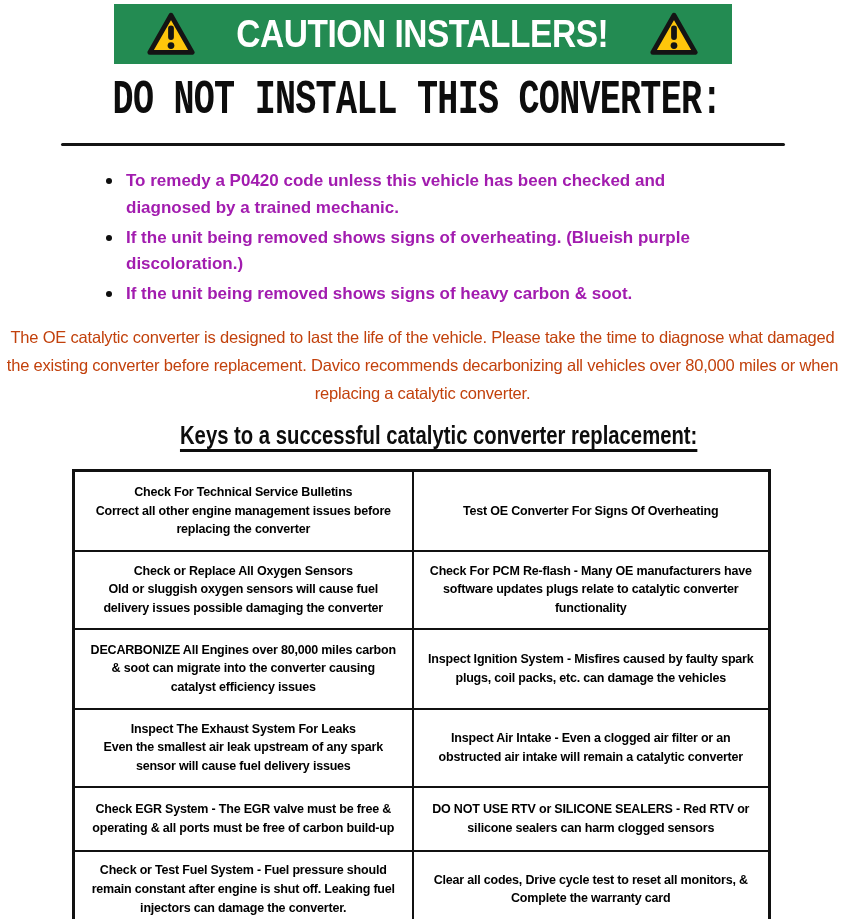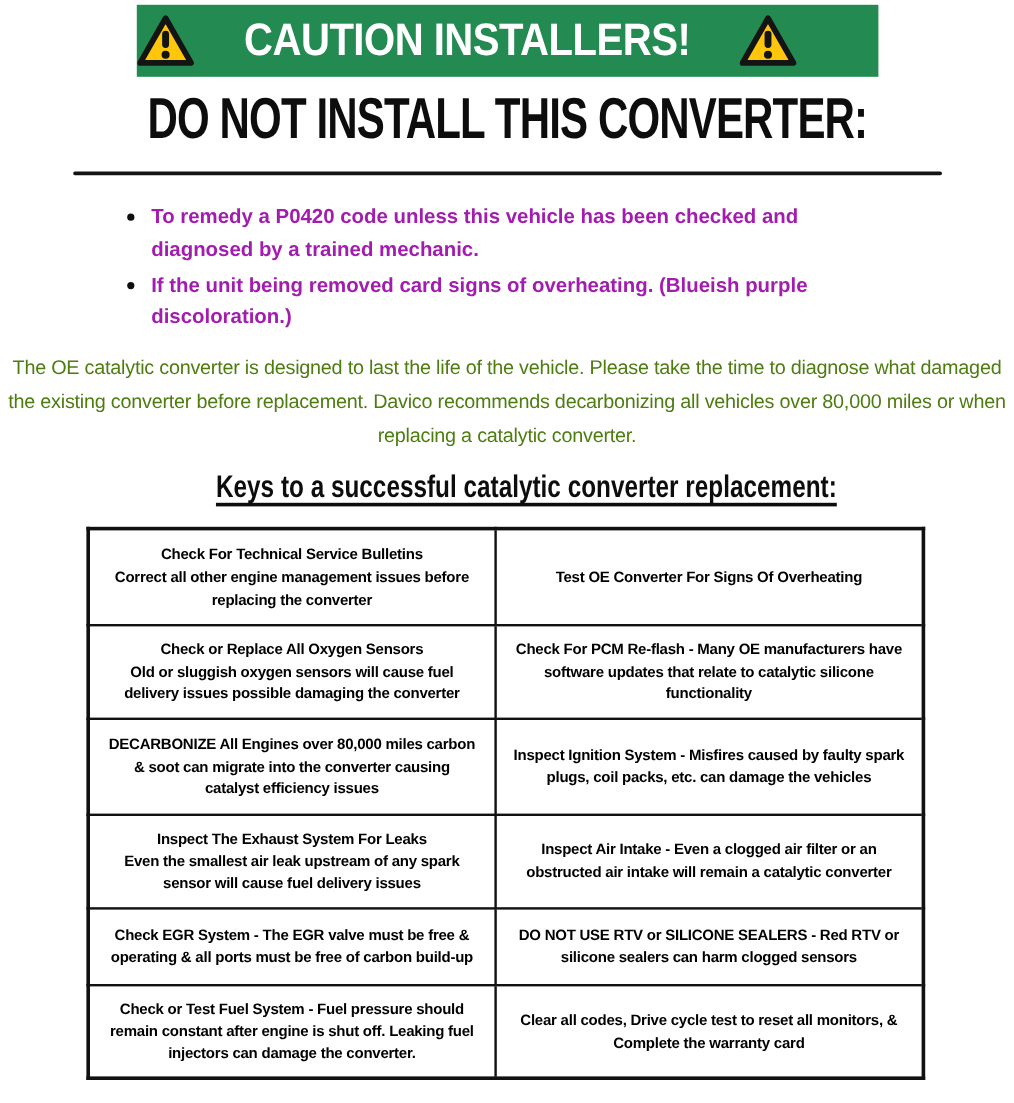--- a/index.html
+++ b/index.html
@@ -13,42 +13,44 @@
   }
 
   
   .banner {
     width: 618px;
     height: 60px;
     margin: 4px auto 0 auto;
     background: #238b52;
     display: flex;
     align-items: center;
+    justify-content: center;
     gap: 16px;
   }
   .banner-text {
     color: #ffffff;
     font-weight: bold;
     font-size: 38px;
     letter-spacing: -0.5px;
     transform: scaleX(0.88);
     transform-origin: center;
     white-space: nowrap;
   }
   .tri-icon { display: block; }
 
   
   .headline {
     margin-top: 10px;
-    text-align: center;
+    text-align: left;
     font-size: 48px;
     font-weight: bold;
     letter-spacing: -1px;
     color: #0d0d0d;
     line-height: 1.1;
+    font-family: Liberation Mono, monospace;
   }
   .squeeze {
     display: inline-block;
     transform: scaleX(0.73);
     transform-origin: center;
     white-space: nowrap;
   }
 
   
   .divider {
@@ -86,21 +88,21 @@
   }
 
   
   .advisory {
     width: 838px;
     margin: 15px auto 0 auto;
     text-align: center;
     font-size: 16.5px;
     letter-spacing: -0.2px;
     line-height: 1.7;
-    color: #4d7c0f;
+    color: #c2410c;
   }
 
   
   .keys-heading {
     margin-top: 13px;
     text-align: center;
     font-size: 26px;
     font-weight: bold;
     color: #0d0d0d;
     margin-left: 33px;
@@ -160,42 +162,43 @@
     <circle cx="30" cy="41.5" r="4.2" fill="#141414"></circle>
   </svg>
 </div>
 
 <h1 class="headline"><span class="squeeze">DO NOT INSTALL THIS CONVERTER:</span></h1>
 
 <div class="divider"></div>
 
 <ul class="warnings">
   <li>To remedy a P0420 code unless this vehicle has been checked and diagnosed by a trained mechanic.</li>
-  <li>If the unit being removed card signs of overheating. (Blueish purple discoloration.)</li>
+  <li>If the unit being removed shows signs of overheating. (Blueish purple discoloration.)</li>
+  <li>If the unit being removed shows signs of heavy carbon &amp; soot.</li>
 </ul>
 
 <p class="advisory">The OE catalytic converter is designed to last the life of the vehicle. Please take the time to diagnose what damaged the existing converter before replacement. Davico recommends decarbonizing all vehicles over 80,000 miles or when replacing a catalytic converter.</p>
 
 <h2 class="keys-heading"><span class="squeeze2">Keys to a successful catalytic converter replacement:</span></h2>
 
 <table class="keys">
   <colgroup>
       <col class="left-col">
       <col class="right-col">
     </colgroup>
   <tbody>
     <tr class="r1">
       <td>Check For Technical Service Bulletins
 Correct all other engine management issues before replacing the converter</td>
       <td>Test OE Converter For Signs Of Overheating</td>
     </tr>
     <tr class="r2">
       <td>Check or Replace All Oxygen Sensors
 Old or sluggish oxygen sensors will cause fuel delivery issues possible damaging the converter</td>
-      <td>Check For PCM Re-flash - Many OE manufacturers have software updates that relate to catalytic silicone functionality</td>
+      <td>Check For PCM Re-flash - Many OE manufacturers have software updates plugs relate to catalytic converter functionality</td>
     </tr>
     <tr class="r3">
       <td>DECARBONIZE All Engines over 80,000 miles carbon &amp; soot can migrate into the converter causing catalyst efficiency issues</td>
       <td>Inspect Ignition System - Misfires caused by faulty spark plugs, coil packs, etc. can damage the vehicles</td>
     </tr>
     <tr class="r4">
       <td>Inspect The Exhaust System For Leaks
 Even the smallest air leak upstream of any spark sensor will cause fuel delivery issues</td>
       <td>Inspect Air Intake - Even a clogged air filter or an obstructed air intake will remain a catalytic converter</td>
     </tr>

